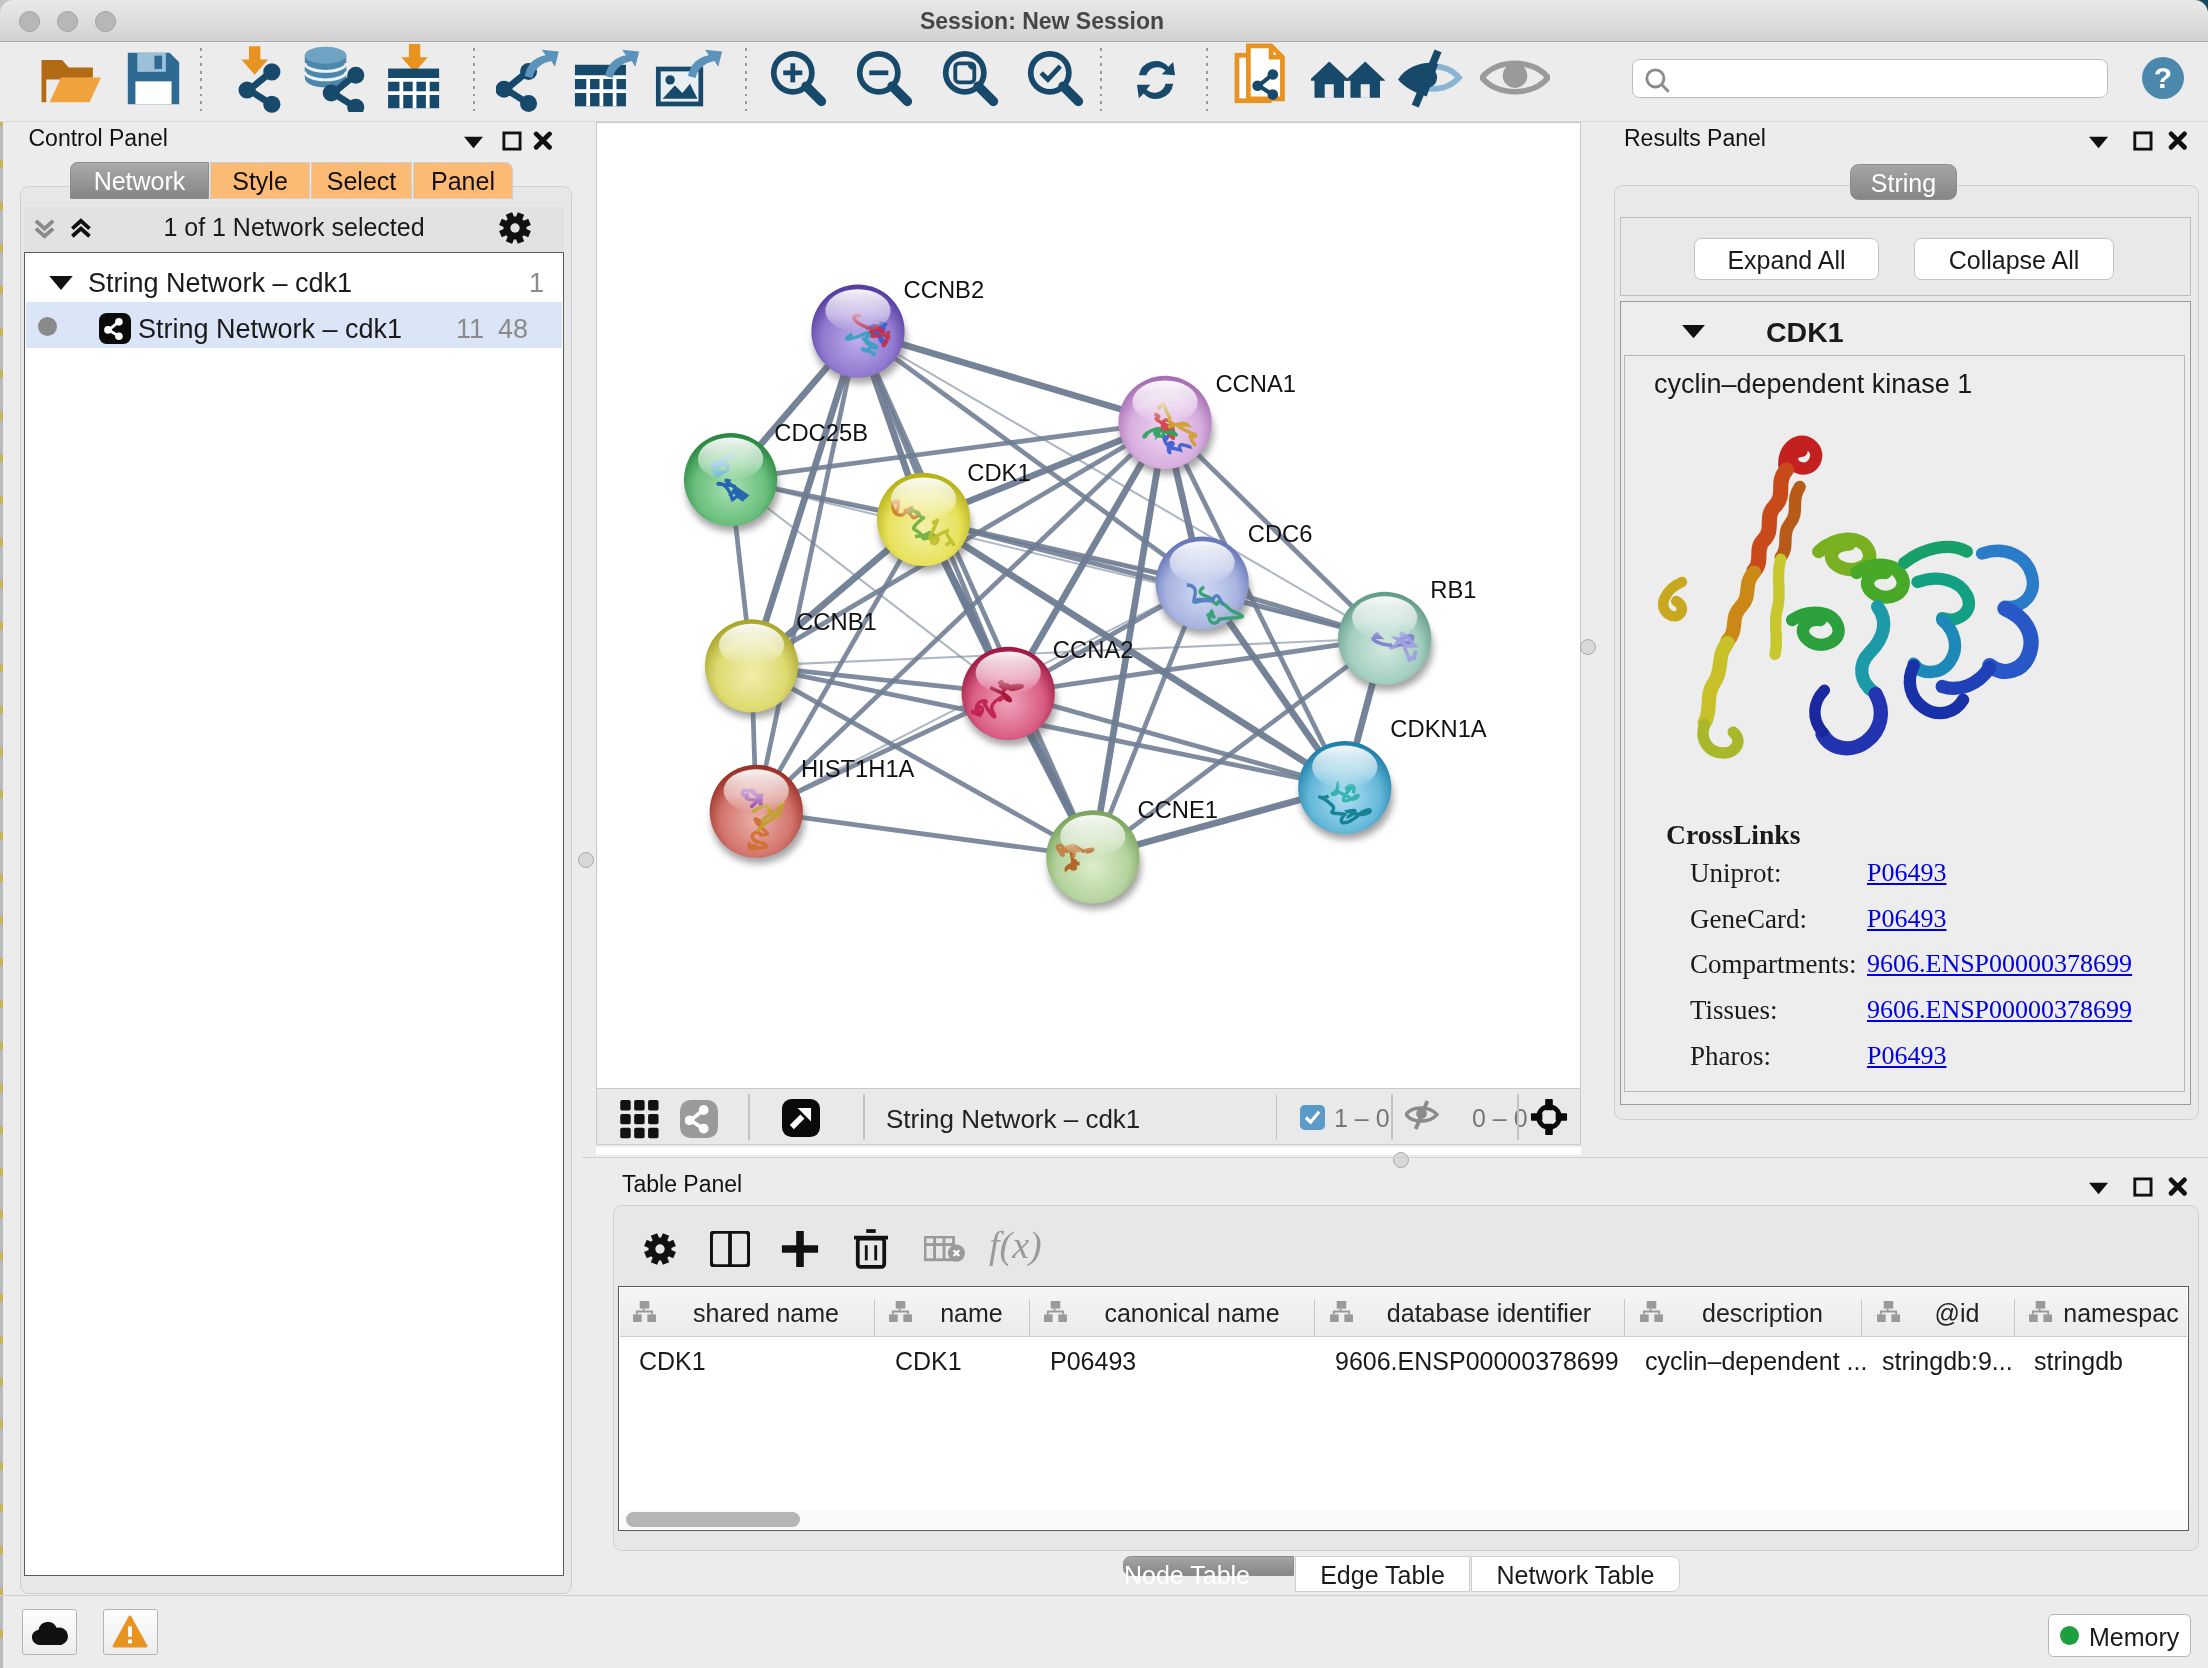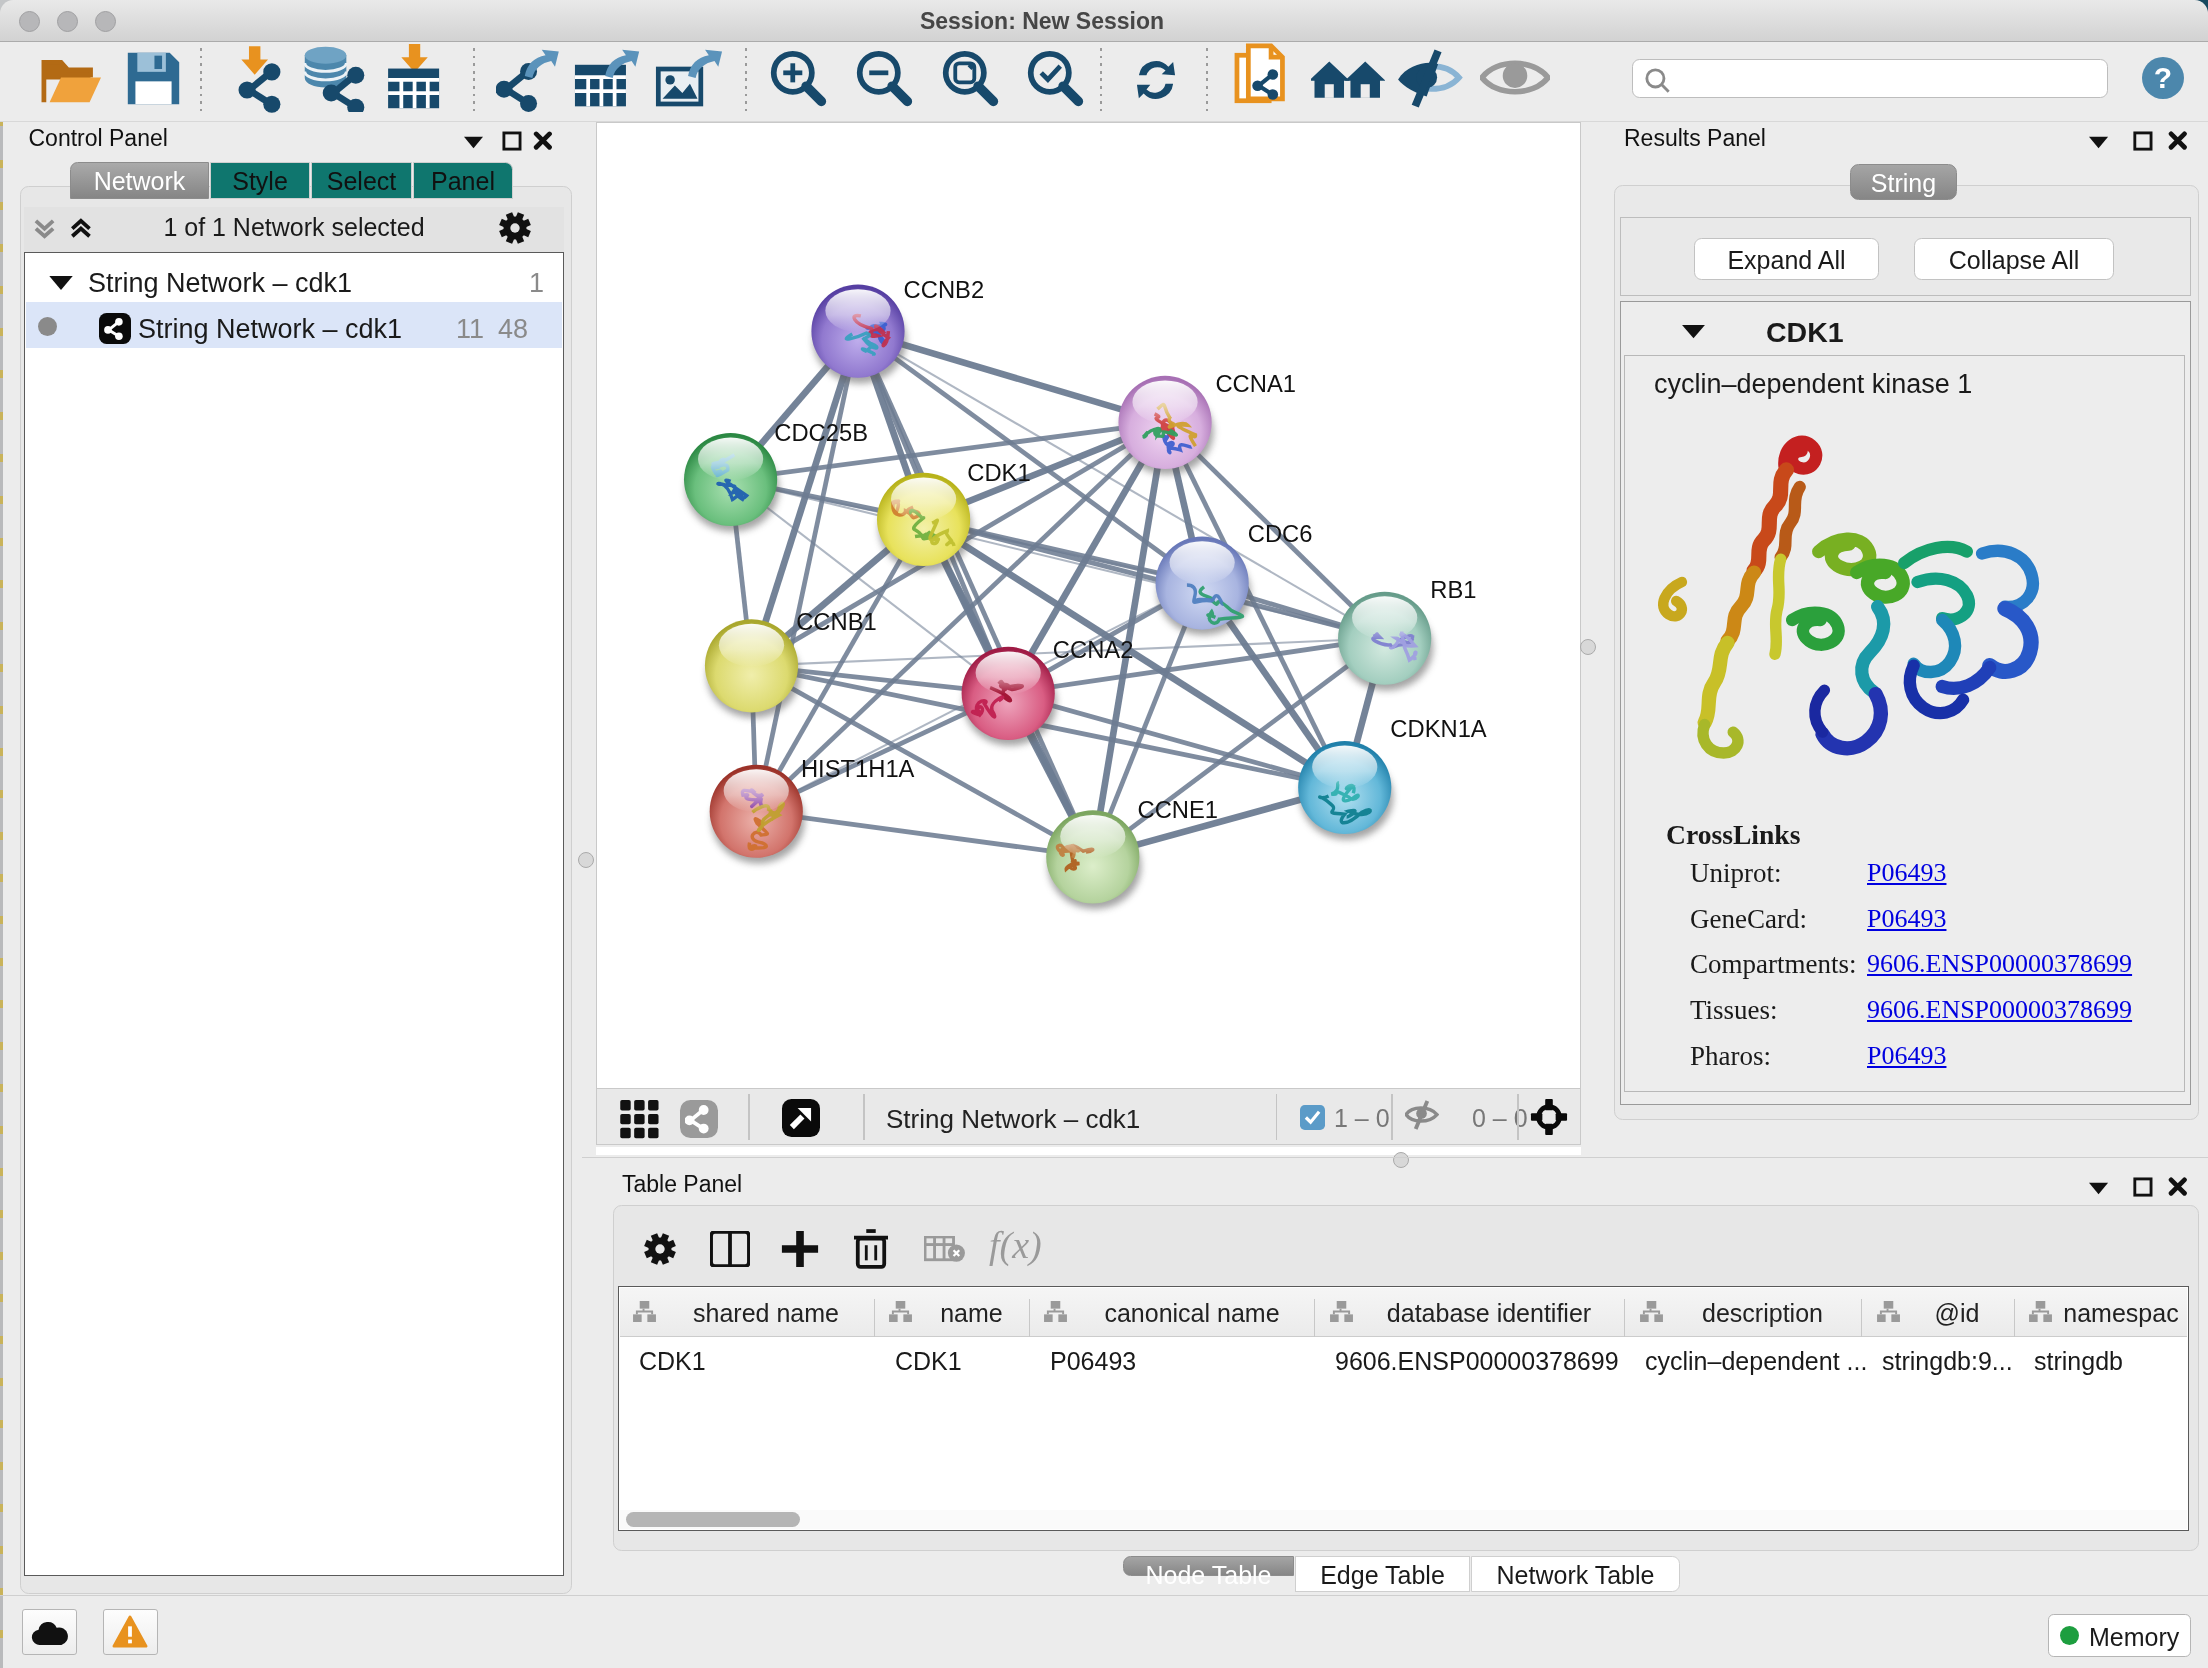--- a/index.html
+++ b/index.html
@@ -1,18 +1,18 @@
 <!DOCTYPE html>
 <html style="font-size:15px"><head><meta charset="utf-8"><style>
 * { margin:0; padding:0; box-sizing:border-box; }
 html,body { width:2208px; height:1668px; overflow:hidden; }
 body { font-family:"Liberation Sans", sans-serif; background:#ececec; position:relative; color:#1a1a1a; }
 .abs { position:absolute; }
 .panelhdr { font-size:23px; color:#111; }
-.tab { display:inline-block; text-align:center; font-size:25px; border:1px solid #cfcfcf; background:#0f766e; color:#111; }
+.tab { display:inline-block; text-align:center; font-size:25px; border:1px solid #cfcfcf; background:#fdba74; color:#111; }
 .tabsel { background:linear-gradient(#aaaaaa,#858585); color:#fff; border-color:#8c8c8c; }
 </style></head>
 <body>
 
 <div class="abs" style="left:2189px;top:0;width:19px;height:19px;background:#16485f;"></div>
 <div class="abs" style="left:0;top:0;width:19px;height:19px;background:#c4c6c8;"></div>
 <div class="abs" style="left:0;top:0;width:2208px;height:42px;background:linear-gradient(#e9e9e9,#d2d2d2);border-bottom:1px solid #ababab;border-radius:13.3px 13.3px 0 0;"></div>
 <div class="abs" style="left:0;top:42px;width:2.9px;height:1626px;background:repeating-linear-gradient(#b9babc 0 34px,#c9b35a 34px 42px);"></div>
 <div class="abs" style="left:19px;top:10.5px;width:21px;height:21px;border-radius:50%;background:#b7b7b9;border:1px solid #a0a0a2;"></div>
 <div class="abs" style="left:57px;top:10.5px;width:21px;height:21px;border-radius:50%;background:#b7b7b9;border:1px solid #a0a0a2;"></div>
@@ -656,21 +656,21 @@
 <div class="abs" style="left:2014px;top:1299px;width:1px;height:38px;background:#c8c8c8;"></div>
 <div class="abs" style="left:639px;top:1347px;font-size:25px;white-space:nowrap;">CDK1</div>
 <div class="abs" style="left:895px;top:1347px;font-size:25px;white-space:nowrap;">CDK1</div>
 <div class="abs" style="left:1050px;top:1347px;font-size:25px;white-space:nowrap;">P06493</div>
 <div class="abs" style="left:1335px;top:1347px;font-size:25px;white-space:nowrap;">9606.ENSP00000378699</div>
 <div class="abs" style="left:1645px;top:1347px;font-size:25px;white-space:nowrap;">cyclin–dependent ...</div>
 <div class="abs" style="left:1882px;top:1347px;font-size:25px;white-space:nowrap;">stringdb:9...</div>
 <div class="abs" style="left:2034px;top:1347px;font-size:25px;white-space:nowrap;">stringdb</div>
 <div class="abs" style="left:620px;top:1510px;width:1567px;height:19px;background:#fafafa;"></div>
 <div class="abs" style="left:626px;top:1512px;width:174px;height:15px;background:#b5b5b5;border-radius:7.6px;"></div>
-<div class="abs" style="left:1123px;top:1556px;width:171px;height:20px;line-height:36px;text-align:center;font-size:25px;color:#fff;background:linear-gradient(#a5a5a5,#868686);border:1px solid #8c8c8c;border-radius:7.6px 0 0 7.6px;">Node Table</div>
+<div class="abs" style="left:1123px;top:1556px;width:171px;height:20px;line-height:36px;font-size:25px;color:#fff;background:linear-gradient(#a5a5a5,#868686);border:1px solid #8c8c8c;border-radius:7.6px 0 0 7.6px;">Node Table</div>
 <div class="abs" style="left:1295px;top:1556px;width:175px;height:36px;line-height:36px;text-align:center;font-size:25px;background:#fff;border:1px solid #cfcfcf;">Edge Table</div>
 <div class="abs" style="left:1471px;top:1556px;width:209px;height:36px;line-height:36px;text-align:center;font-size:25px;background:#fff;border:1px solid #cfcfcf;border-radius:0 7.6px 7.6px 0;">Network Table</div>
 
 <div class="abs" style="left:0;top:1595px;width:2208px;height:1px;background:#cfcfcf;"></div>
 <div class="abs" style="left:22px;top:1609px;width:55px;height:46px;background:linear-gradient(#fdfdfd,#ededed);border:1px solid #b5b5b5;border-radius:2.9px;"></div>
 <svg class="abs" style="left:31px;top:1620px" width="38" height="26" viewBox="0 0 40 27">
 <path d="M10 26 a8 8 0 0 1 -2 -16 a10 10 0 0 1 19 -2 a7 7 0 0 1 5 18 z" fill="#111"></path>
   </svg>
 <div class="abs" style="left:103px;top:1609px;width:55px;height:46px;background:linear-gradient(#fdfdfd,#ededed);border:1px solid #b5b5b5;border-radius:2.9px;"></div>
 <svg class="abs" style="left:112px;top:1615px" width="36" height="34" viewBox="0 0 38 36">

